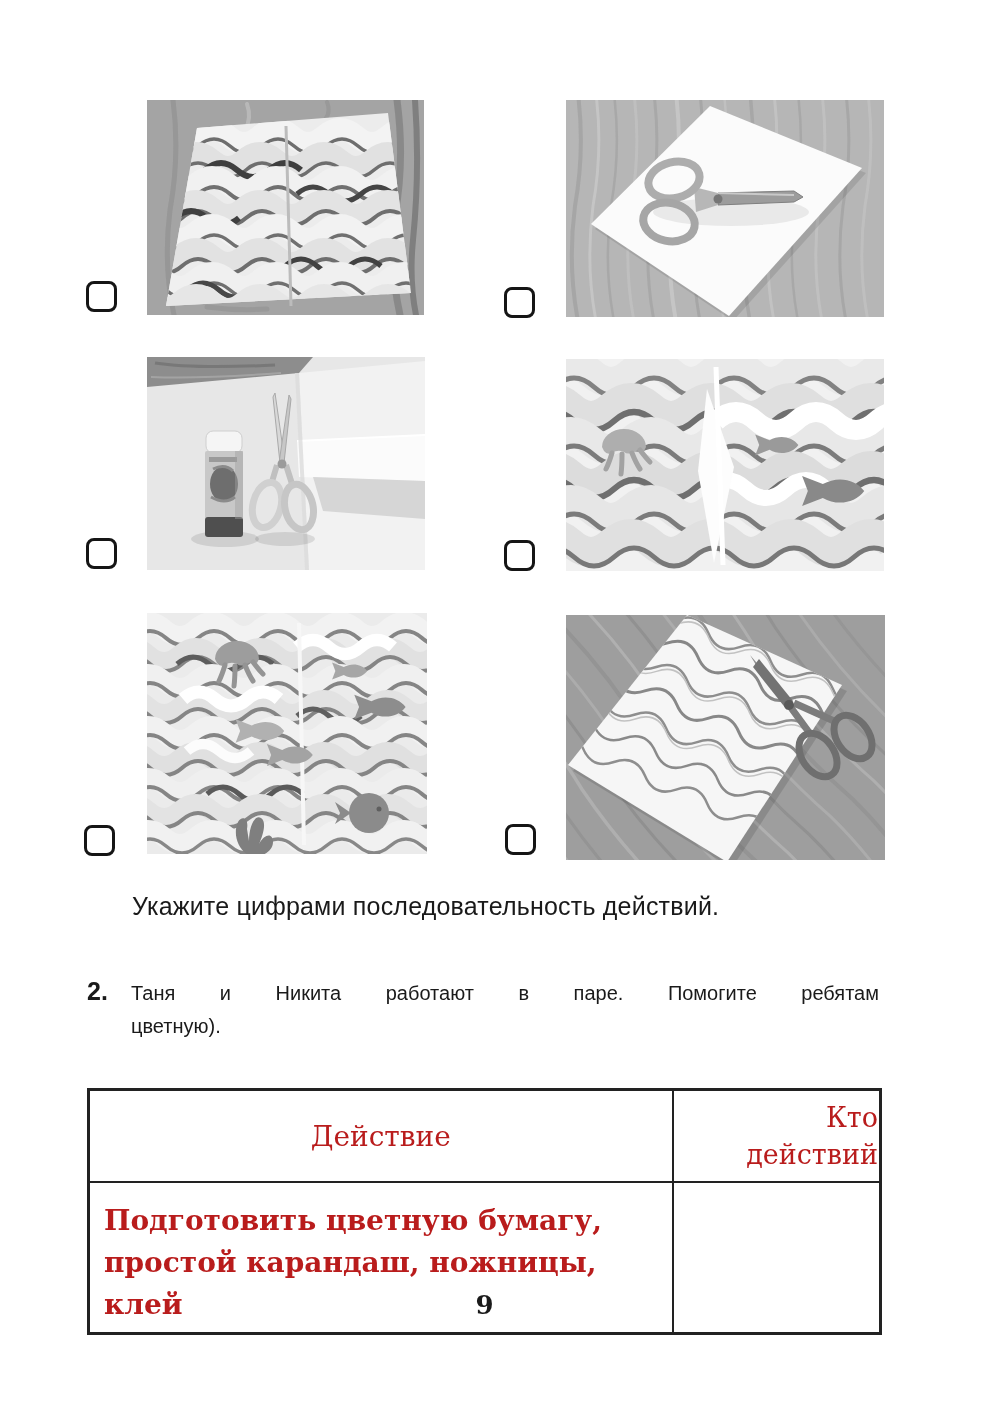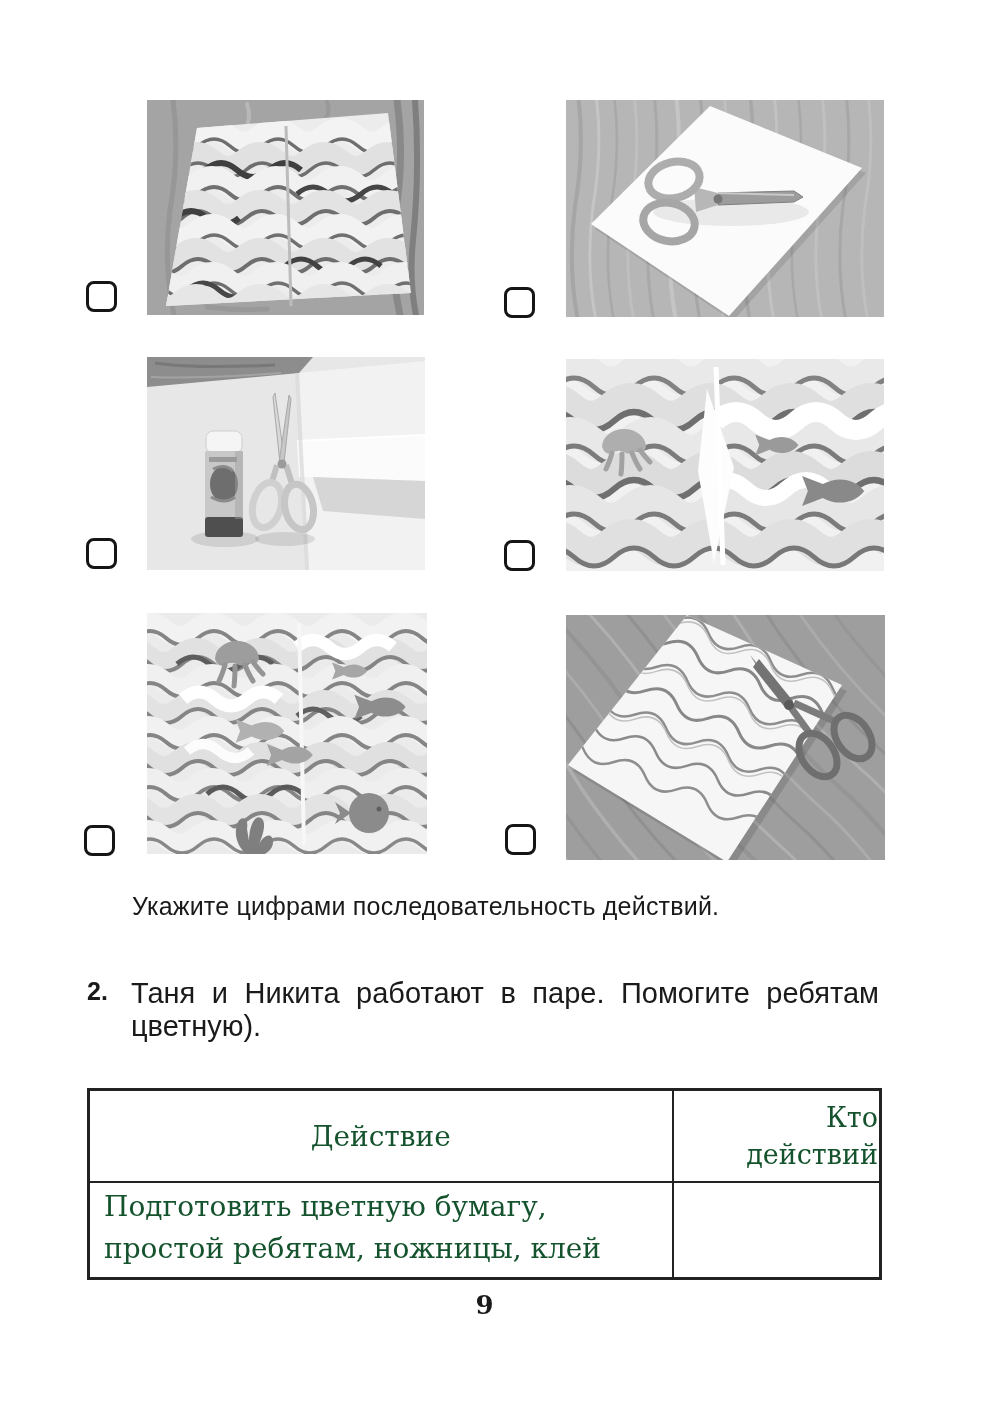--- a/index.html
+++ b/index.html
@@ -6,37 +6,37 @@
   .page{position:relative;width:1000px;height:1414px;background:#ffffff;
         font-family:"Liberation Sans",sans-serif;color:#1a1a1a;overflow:hidden;border-radius:18px;}
   figure.photo{position:absolute;margin:0;padding:0;}
   figure.photo svg{display:block;width:100%;height:100%;}
   .answer-box{position:absolute;width:31px;height:31px;box-sizing:border-box;
         border:3px solid #151515;border-radius:8px;background:#fff;
         font-size:20px;text-align:center;line-height:26px;}
   .instruction{position:absolute;left:132px;top:892px;font-size:25px;letter-spacing:.2px;}
   .task2{position:absolute;left:87px;top:977px;width:792px;}
   .task2-num{position:absolute;left:0;top:0;font-weight:bold;font-size:25px;}
-  .task2-body{margin-left:44px;font-size:29px;line-height:33px;}
+  .task2-body{margin-left:44px;font-size:20px;line-height:33px;}
   .t2line{white-space:nowrap;}
   .j{white-space:normal;text-align:justify;text-align-last:justify;}
   .sym{display:inline-block;box-sizing:border-box;border:2.5px solid #111;background:#fff;}
   .sym-circle{width:28px;height:28px;border-radius:50%;vertical-align:-8px;}
   .sym-square{width:24px;height:27px;border-radius:8px;vertical-align:-7px;}
   .sym-diamond{width:25px;height:25px;border-radius:6px;transform:rotate(45deg) scale(1,1.12);
                vertical-align:-8px;margin:0 8px;}
   table.task-table{position:absolute;left:87px;top:1088px;width:795px;
         border-collapse:collapse;font-family:"DejaVu Serif","Liberation Serif",serif;
-        color:#14532d;table-layout:fixed;}
+        color:#b91c1c;table-layout:fixed;}
   table.task-table th,table.task-table td{border:2.5px solid #222;}
   table.task-table{border:3px solid #222;}
   th.h-action{width:584px;height:88px;font-weight:normal;font-size:28px;text-align:center;vertical-align:middle;}
   th.h-who{height:88px;font-weight:normal;font-size:27px;text-align:right;vertical-align:middle;line-height:37px;}
-  td.c-action{height:86px;font-weight:normal;font-size:28px;line-height:42px;
-        padding:2px 10px 6px 14px;vertical-align:middle;}
+  td.c-action{height:86px;font-weight:bold;font-size:28px;line-height:42px;
+        padding:17px 10px 6px 14px;vertical-align:middle;}
   td.c-who{height:86px;}
   .page-number{position:absolute;left:87px;top:1290px;width:795px;text-align:center;
         font-family:"DejaVu Serif","Liberation Serif",serif;font-weight:bold;font-size:26px;}
 </style>
 </head>
 <body>
 
 <div class="page">
 
   <figure class="photo" style="left:147px;top:100px;width:277px;height:215px">
@@ -332,21 +332,21 @@
         <th class="h-who">
           <div>Кто</div>
           <div>действий</div>
         </th>
       </tr>
     </thead>
     <tbody>
       <tr>
         <td class="c-action">
           <div>Подготовить цветную бумагу,</div>
-          <div>простой ребятам, ножницы, клей</div>
+          <div>простой карандаш, ножницы, клей</div>
         </td>
         <td class="c-who"></td>
       </tr>
     </tbody>
   </table>
 
   <div class="page-number">9</div>
 </div>
 
 </body></html>

